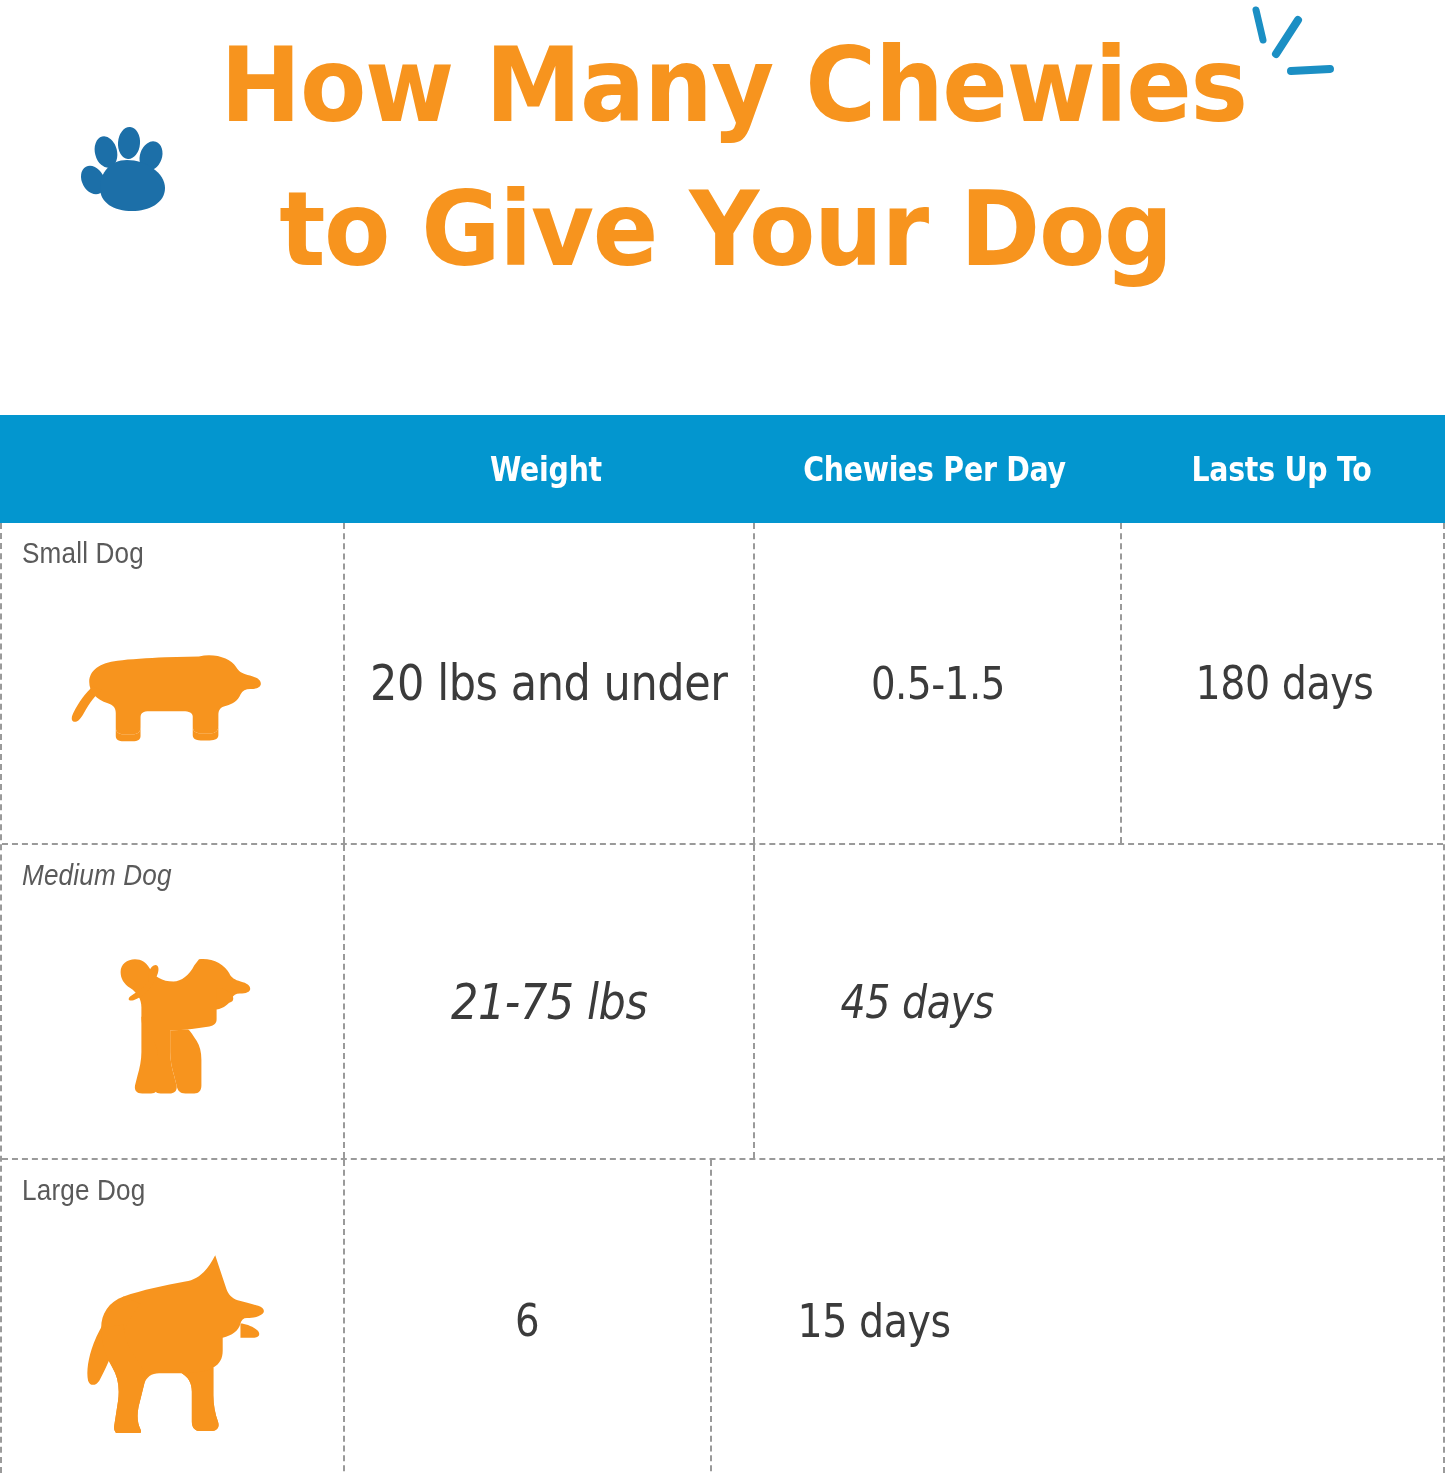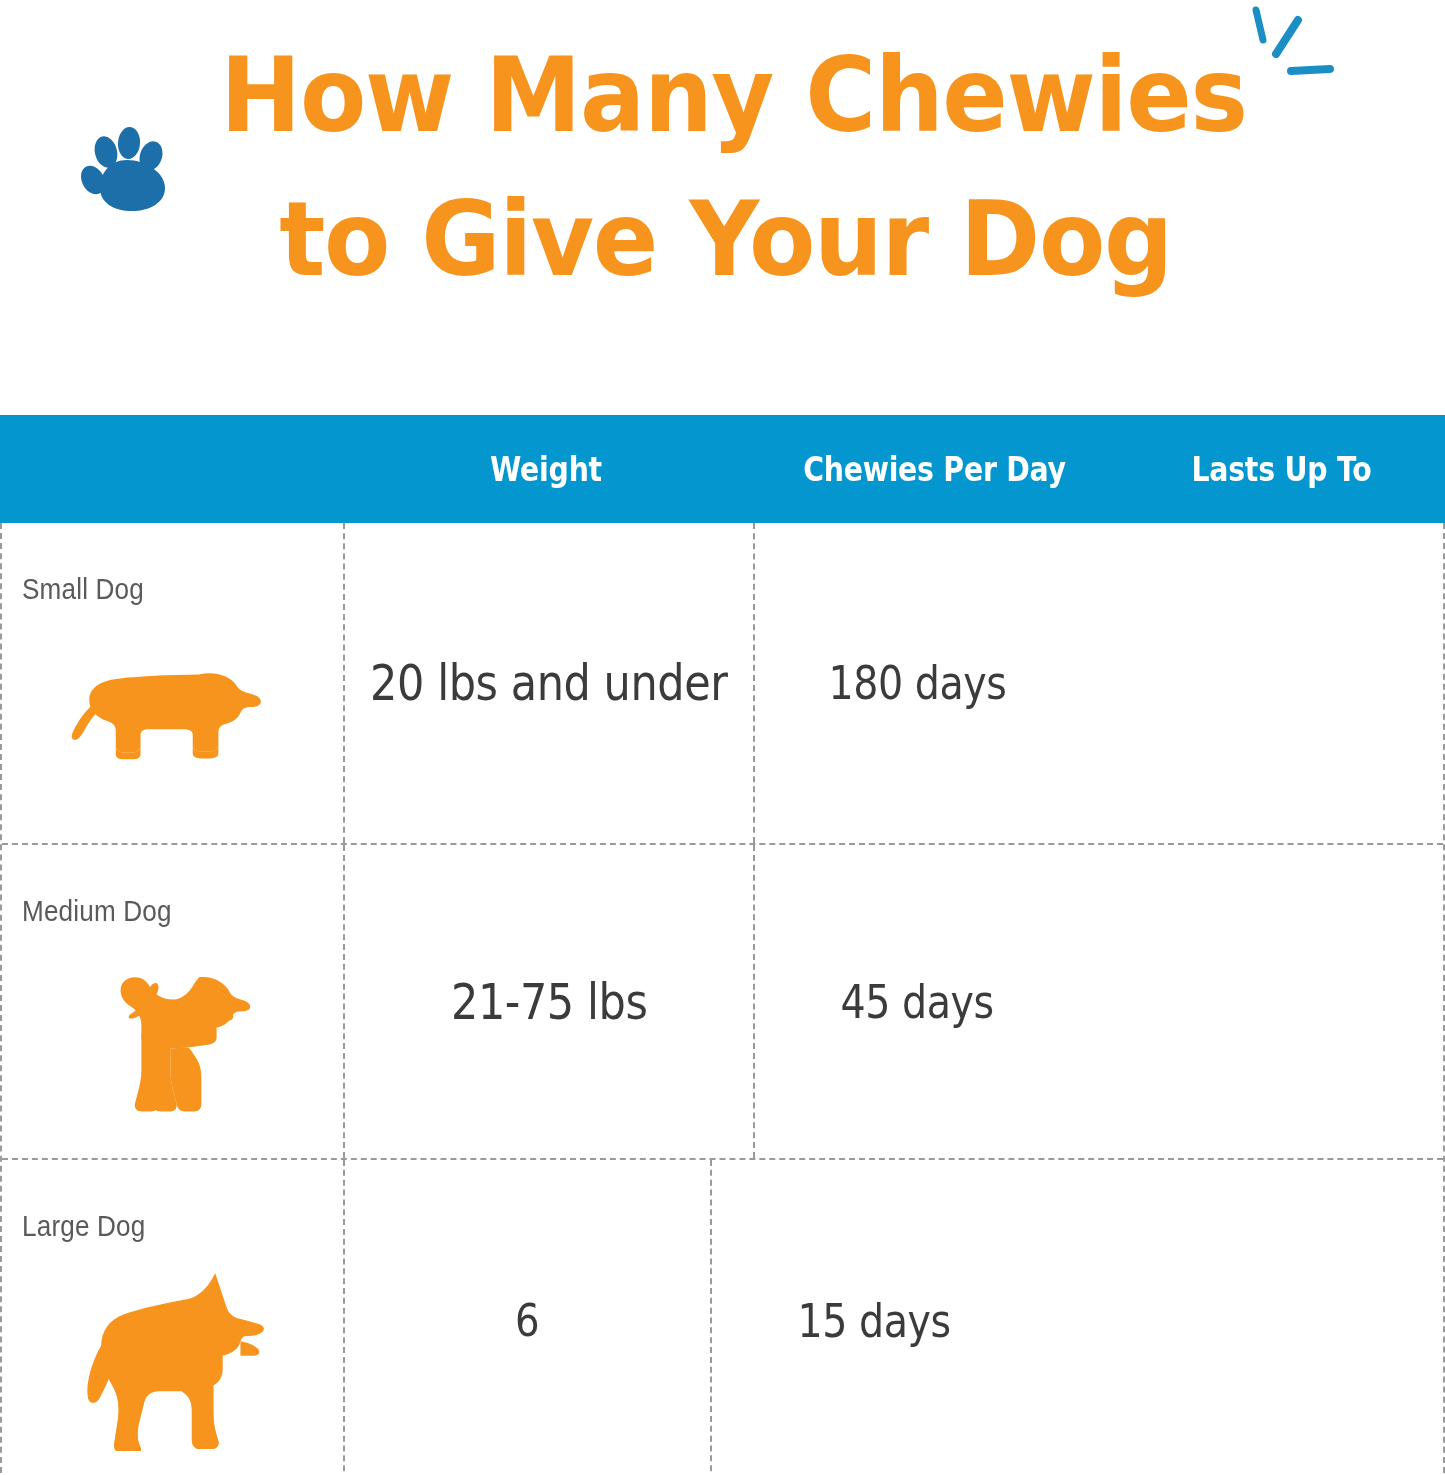--- a/index.html
+++ b/index.html
@@ -18,21 +18,21 @@
   
   .title-area {
     position: relative;
     width: 1445px;
     height: 415px;
     box-sizing: border-box;
   }
   .title-block {
     position: absolute;
     left: 0;
-    top: 24px;
+    top: 14px;
     width: 1445px;
     text-align: center;
   }
   .title-line {
     font-family: "DejaVu Sans", sans-serif;
     font-weight: bold;
     color: #F7941E;
     font-size: 104px;
     line-height: 1.38;
     letter-spacing: -1.5px;
@@ -78,21 +78,21 @@
   .th {
     color: #ffffff;
     font-family: "DejaVu Sans", sans-serif;
     font-weight: bold;
     font-size: 33px;
     letter-spacing: -0.3px;
     text-align: center;
     transform: scaleX(0.86);
     white-space: nowrap;
   }
-  .col-dog    { width: 341px; flex: 0 0 341px; margin-top: 36px; }
+  .col-dog    { width: 341px; flex: 0 0 341px; }
   .col-weight { width: 410px; flex: 0 0 410px; }
   .col-chew   { width: 367px; flex: 0 0 367px; }
   .col-last   { width: 327px; flex: 0 0 327px; }
 
   .tbody {
     width: 1445px;
     border-left: 2px dashed #9a9a9a;
     border-right: 2px dashed #9a9a9a;
     border-bottom: 2px dashed #9a9a9a;
     box-sizing: border-box;
@@ -100,21 +100,21 @@
   .trow {
     display: flex;
     align-items: stretch;
     position: relative;
     box-sizing: border-box;
   }
   .trow + .trow {
     border-top: 2px dashed #9a9a9a;
   }
   .row-small  { height: 320px; }
-  .row-medium { height: 315px; }
+  .row-medium { height: 315px; font-style: italic; }
   .row-large  { height: 323px; }
 
   .cell {
     position: relative;
     box-sizing: border-box;
     display: flex;
     align-items: center;
     justify-content: center;
   }
   .cell + .cell {
@@ -222,20 +222,23 @@
               <path d="M54 94 L54 104 C54 108 57 110 63 110 L73 110 C79 110 82 108 82 104 L82 94
                        C82 99 79 102 73 102 L63 102 C57 102 54 99 54 94 Z"></path>
               <path d="M141 93 L141 103 C141 107 144 109 150 109 L160 109 C167 109 170 107 170 103 L170 92
                        C170 98 167 101 160 101 L150 101 C144 101 141 98 141 93 Z"></path>
             </g>
           </svg>
         </div>
       </div>
       <div class="cell col-weight">
         <span class="val val-weight">20 lbs and under</span>
+      </div>
+      <div class="cell col-chew">
+        <span class="val val-chew">0.5-1.5</span>
       </div>
       <div class="cell col-last">
         <span class="val val-last">180 days</span>
       </div>
     </div>
 
     <div class="trow row-medium">
       <div class="cell dog-cell col-dog">
         <div class="row-label">Medium Dog</div>
         <div class="dog-art">

